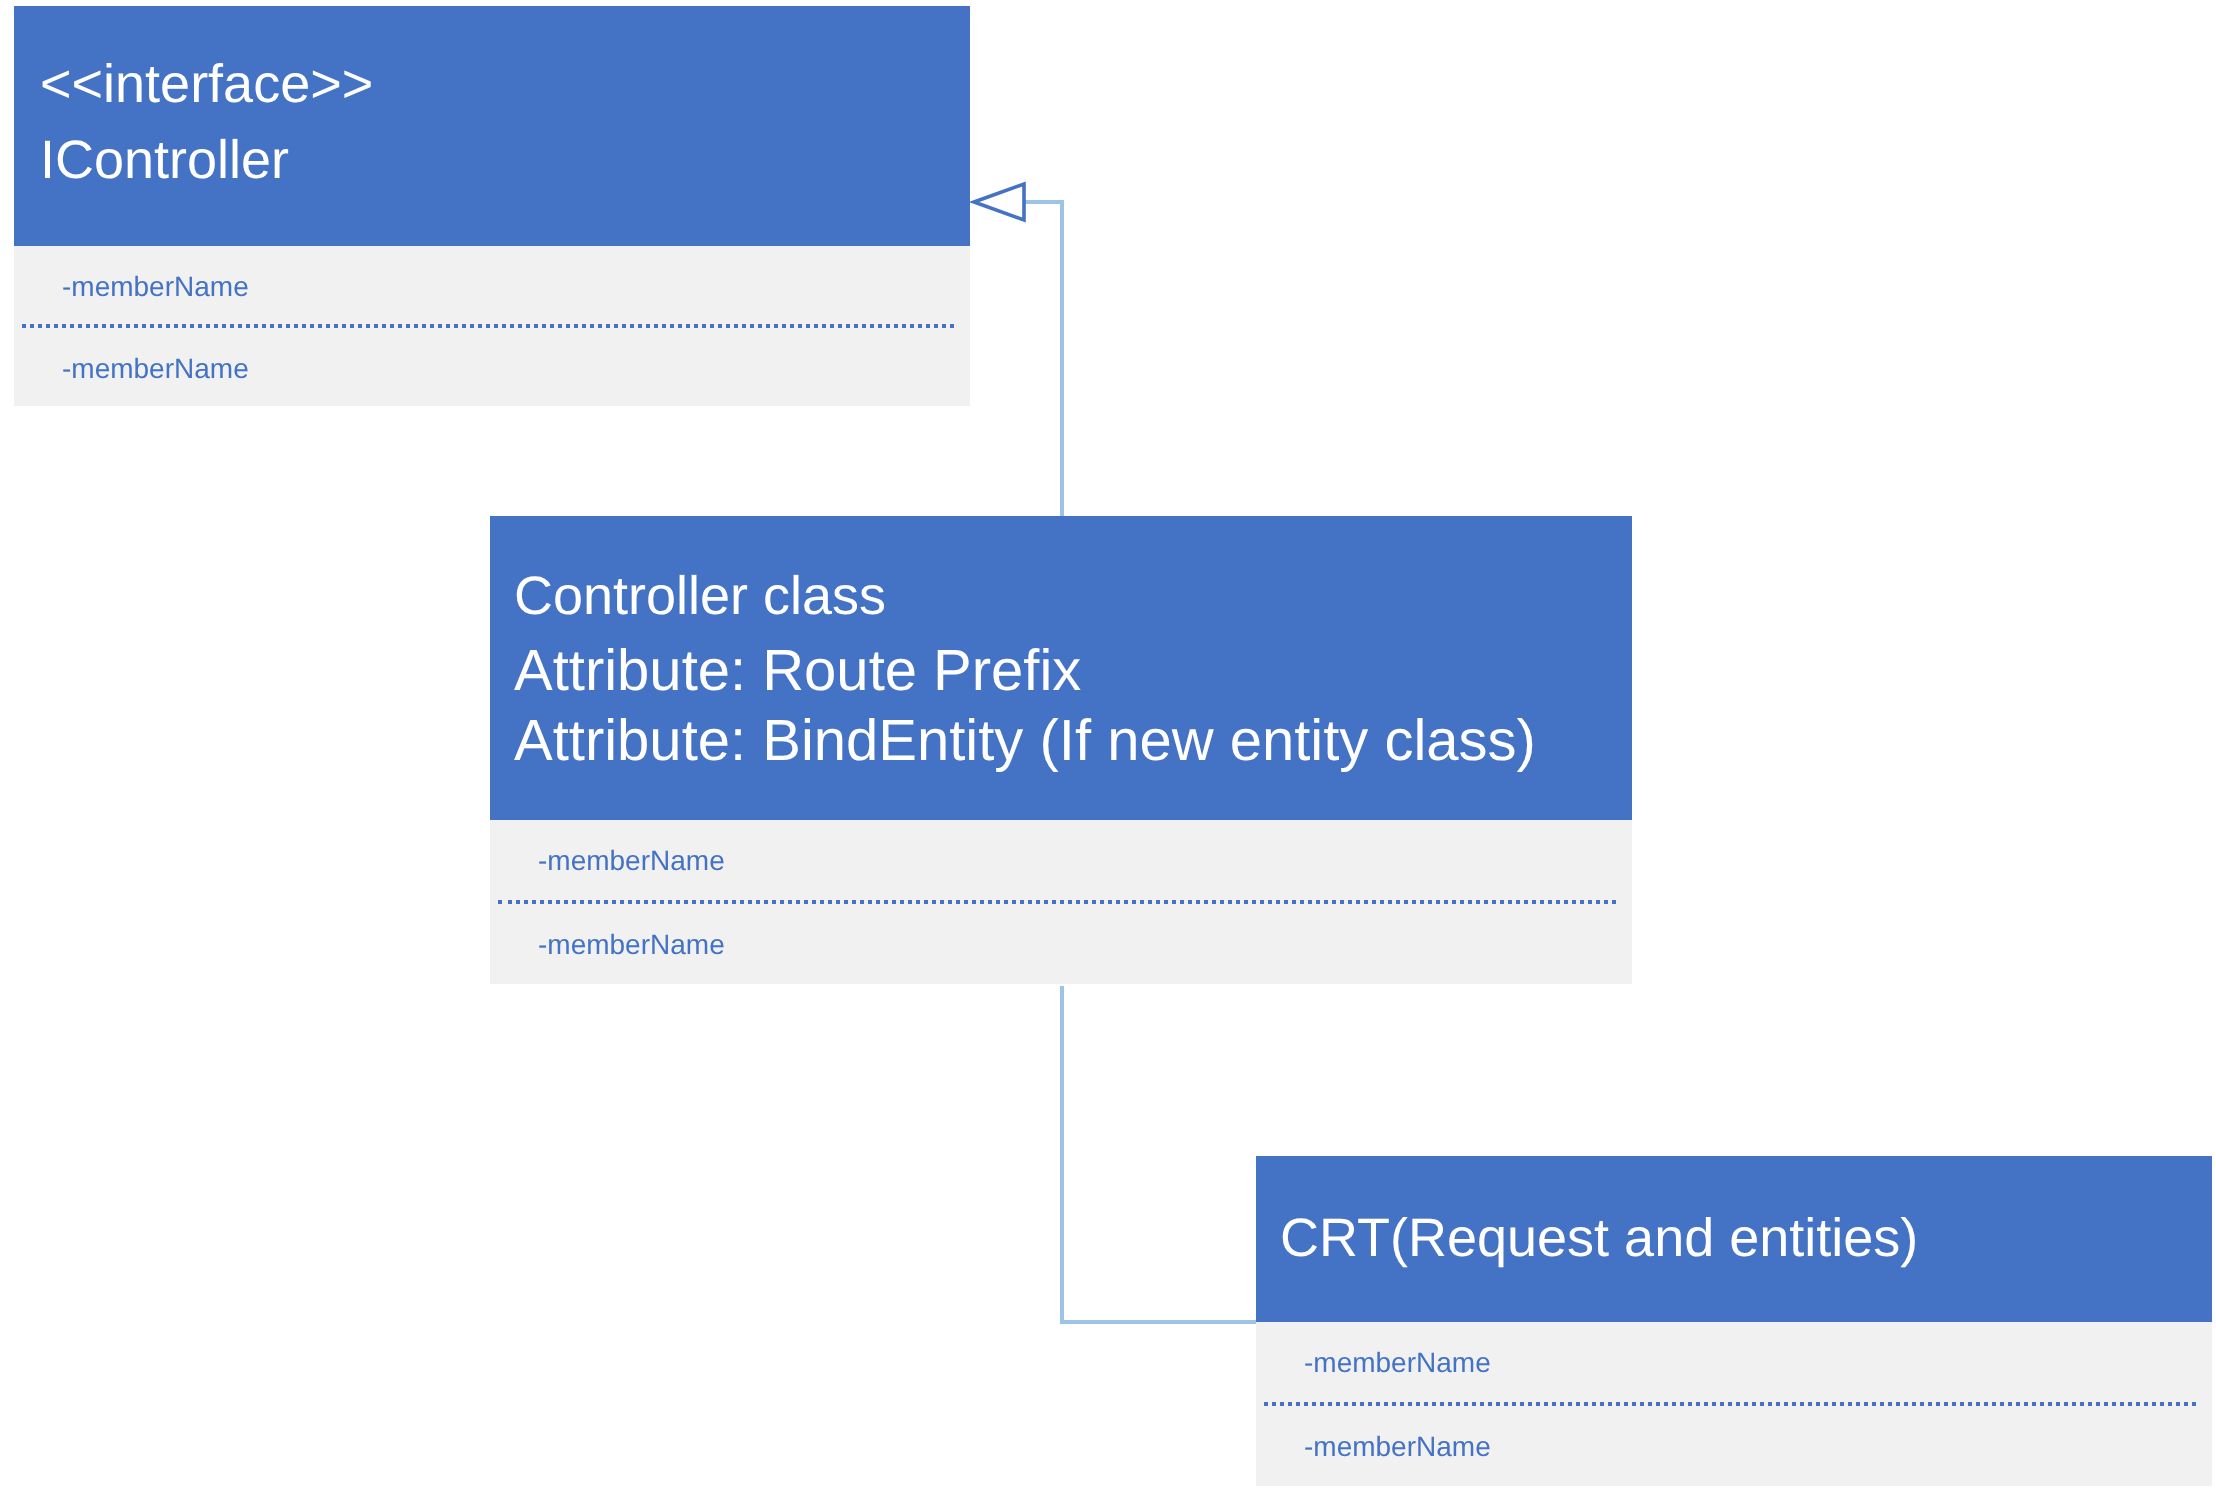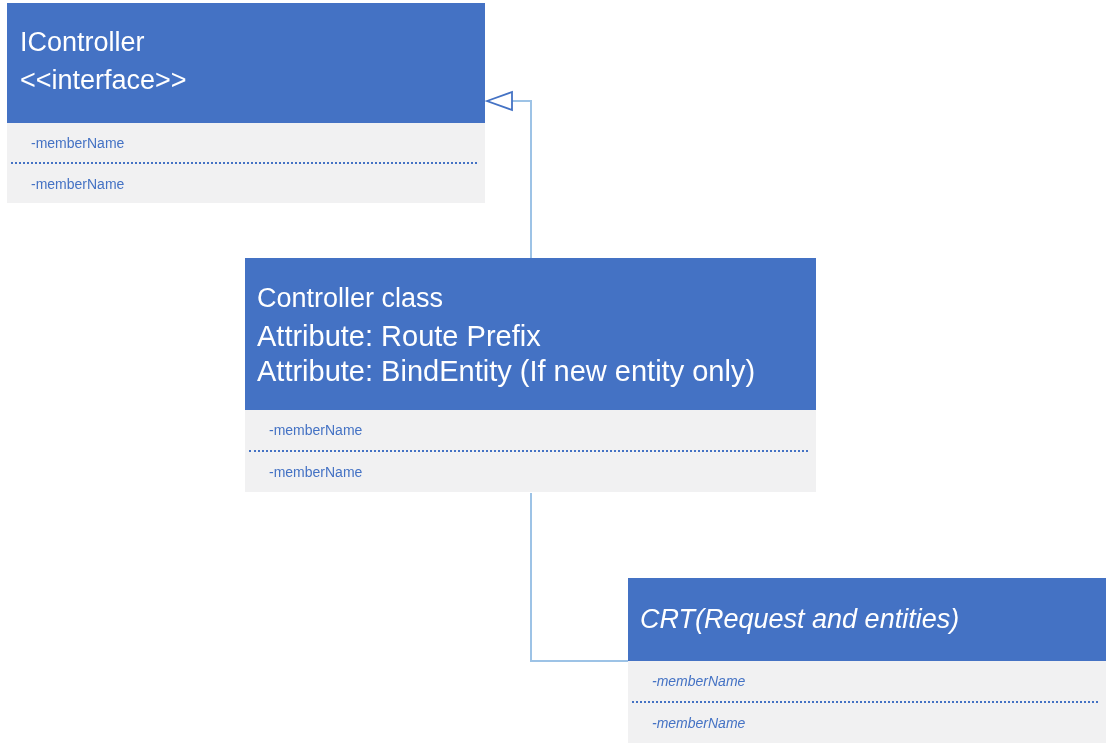--- a/index.html
+++ b/index.html
@@ -79,21 +79,21 @@
     line-height: 36px;
     margin-bottom: 3px;
   }
   .box-controller .attr-line {
     font-size: 29px;
     line-height: 35px;
   }
   .box-controller .member-row { height: 40px; }
 
   
-  .box-crt { left: 628px; top: 578px; width: 478px; height: 165px; font-style: italic; }
+  .box-crt { left: 628px; top: 578px; width: 478px; height: 165px; }
   .box-crt .box-header {
     height: 83px;
     display: flex;
     align-items: center;
     padding-left: 12px;
     font-size: 27px;
   }
   .box-crt .member-row { height: 40px; }
 </style>
 </head>
@@ -105,39 +105,39 @@
 
     <polyline points="511,101 531,101 531,258" fill="none" stroke="#9DC3E6" stroke-width="2"></polyline>
 
     <polyline points="531,493 531,661 628,661" fill="none" stroke="#9DC3E6" stroke-width="2"></polyline>
 
     <polygon points="487,101 512,92 512,110" fill="#FFFFFF" stroke="#4472C4" stroke-width="1.8"></polygon>
   </svg>
 
   <div class="uml-box box-icontroller">
     <div class="box-header">
+      <div>&lt;&lt;interface&gt;&gt;</div>
       <div>IController</div>
-      <div>&lt;&lt;interface&gt;&gt;</div>
     </div>
     <div class="box-body">
       <div class="member-row">
         <span>-memberName</span>
       </div>
       <div class="member-divider"></div>
       <div class="member-row">
         <span>-memberName</span>
       </div>
     </div>
   </div>
 
   <div class="uml-box box-controller">
     <div class="box-header">
       <div class="class-name">Controller class</div>
       <div class="attr-line">Attribute: Route Prefix</div>
-      <div class="attr-line">Attribute: BindEntity (If new entity only)</div>
+      <div class="attr-line">Attribute: BindEntity (If new entity class)</div>
     </div>
     <div class="box-body">
       <div class="member-row">
         <span>-memberName</span>
       </div>
       <div class="member-divider"></div>
       <div class="member-row">
         <span>-memberName</span>
       </div>
     </div>

